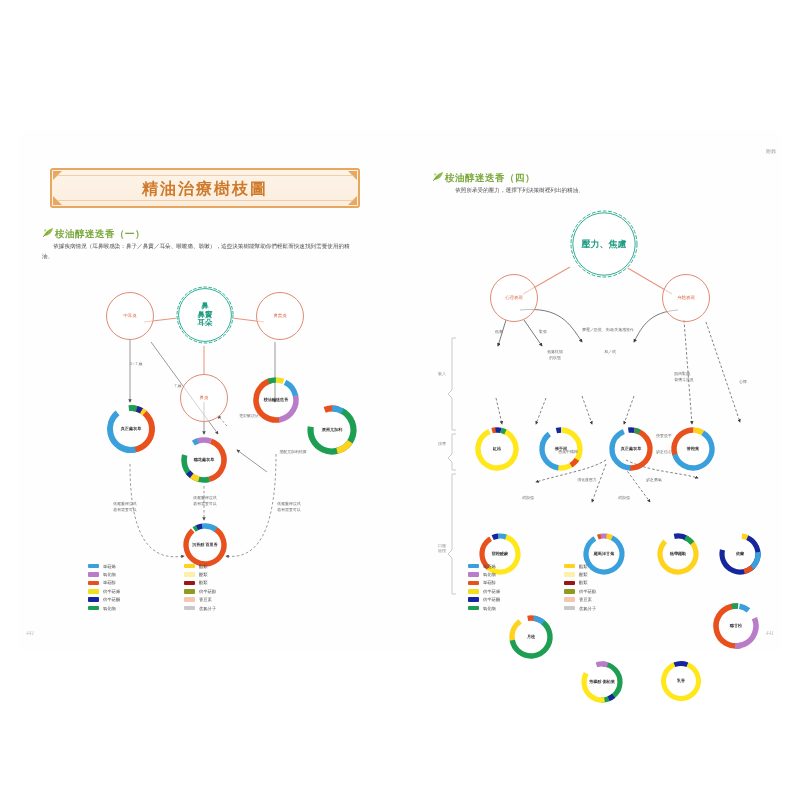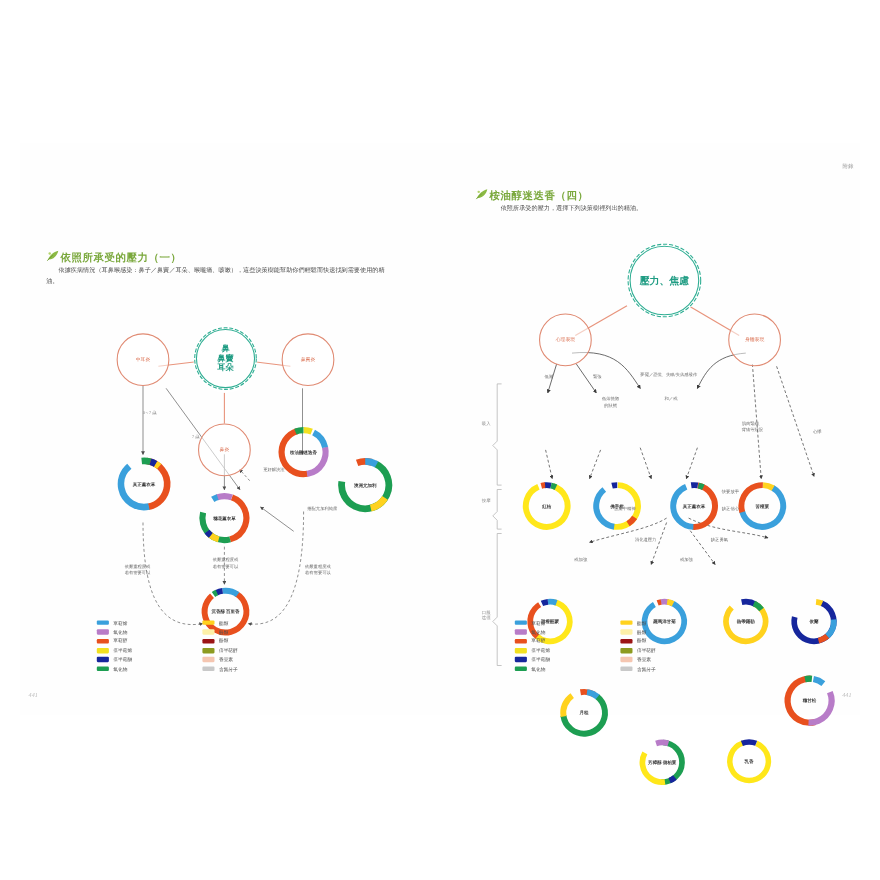--- a/index.html
+++ b/index.html
@@ -31,21 +31,21 @@
   .leaf{display:inline-block;width:10px;height:9px;position:relative;top:1px;margin-right:3px;}
   .body-txt{position:absolute;font-size:5.6px;color:#4a4a4a;line-height:1.75;
     font-family:"Liberation Serif",serif;}
 
   .corner-label{position:absolute;font-size:5px;color:#9a9a9a;
     font-family:"Liberation Serif",serif;}
   .pagenum{position:absolute;font-size:5.5px;color:#b9b9b9;font-style:italic;
     font-family:"Liberation Serif",serif;}
 
   
-  .diagram{position:absolute;left:0;top:15px;width:372px;height:520px;}
+  .diagram{position:absolute;left:0;top:4px;width:372px;height:520px;}
   svg.wires{position:absolute;left:0;top:0;width:372px;height:520px;overflow:visible;}
 
   .node{position:absolute;border-radius:50%;border:1px solid #e08a72;
     box-sizing:border-box;display:flex;align-items:center;justify-content:center;
     text-align:center;color:#d96a4a;font-size:4.4px;line-height:1.25;
     font-family:"Liberation Serif",serif;background:rgba(255,255,255,.55);}
 
   .hub{position:absolute;display:flex;align-items:center;justify-content:center;
     text-align:center;color:#1f9c83;font-weight:bold;font-family:"Liberation Serif",serif;}
   .hub .scallop{position:absolute;left:0;top:0;width:100%;height:100%;}
@@ -73,29 +73,37 @@
     white-space:nowrap;}
 </style>
 </head>
 <body>
 
 <div class="page">
   <div class="spread">
 
     <div class="col col-left">
 
+      <div class="banner">
+        <div class="inner"></div>
+        <span class="corner c1"></span>
+        <span class="corner c2"></span>
+        <span class="corner c3"></span>
+        <span class="corner c4"></span>
+        <h1>精油治療樹枝圖</h1>
+      </div>
 
       <div class="sec-head" style="left:24px;top:96px;">
         <span class="leaf">
           <svg viewBox="0 0 12 11" width="12" height="11">
             <path d="M1 10 C3 5,7 2,11 1 C10 6,6 9,2 9 Z" fill="#8cba45"></path>
             <path d="M1 10 L6 5" stroke="#6f9c33" stroke-width=".8" fill="none"></path>
             <circle cx="3.2" cy="3.4" r="1.1" fill="#b4d46b"></circle>
           </svg>
-        </span><span>依照所承受的壓力（一）</span>
+        </span><span>桉油醇迷迭香（一）</span>
       </div>
       <div class="body-txt" style="left:24px;top:112px;width:310px;">　　依據疾病情況（耳鼻喉感染：鼻子／鼻竇／耳朵、喉嚨痛、咳嗽），這些決策樹能幫助你們輕鬆而快速找到需要使用的精油。</div>
 
       <div class="diagram">
         <svg class="wires" viewBox="0 0 372 520">
           <g stroke="#e8947c" stroke-width="1" fill="none">
             <path d="M126,188 L168,183"></path>
             <path d="M246,188 L206,183"></path>
             <path d="M186,212 L186,240"></path>
           </g>

